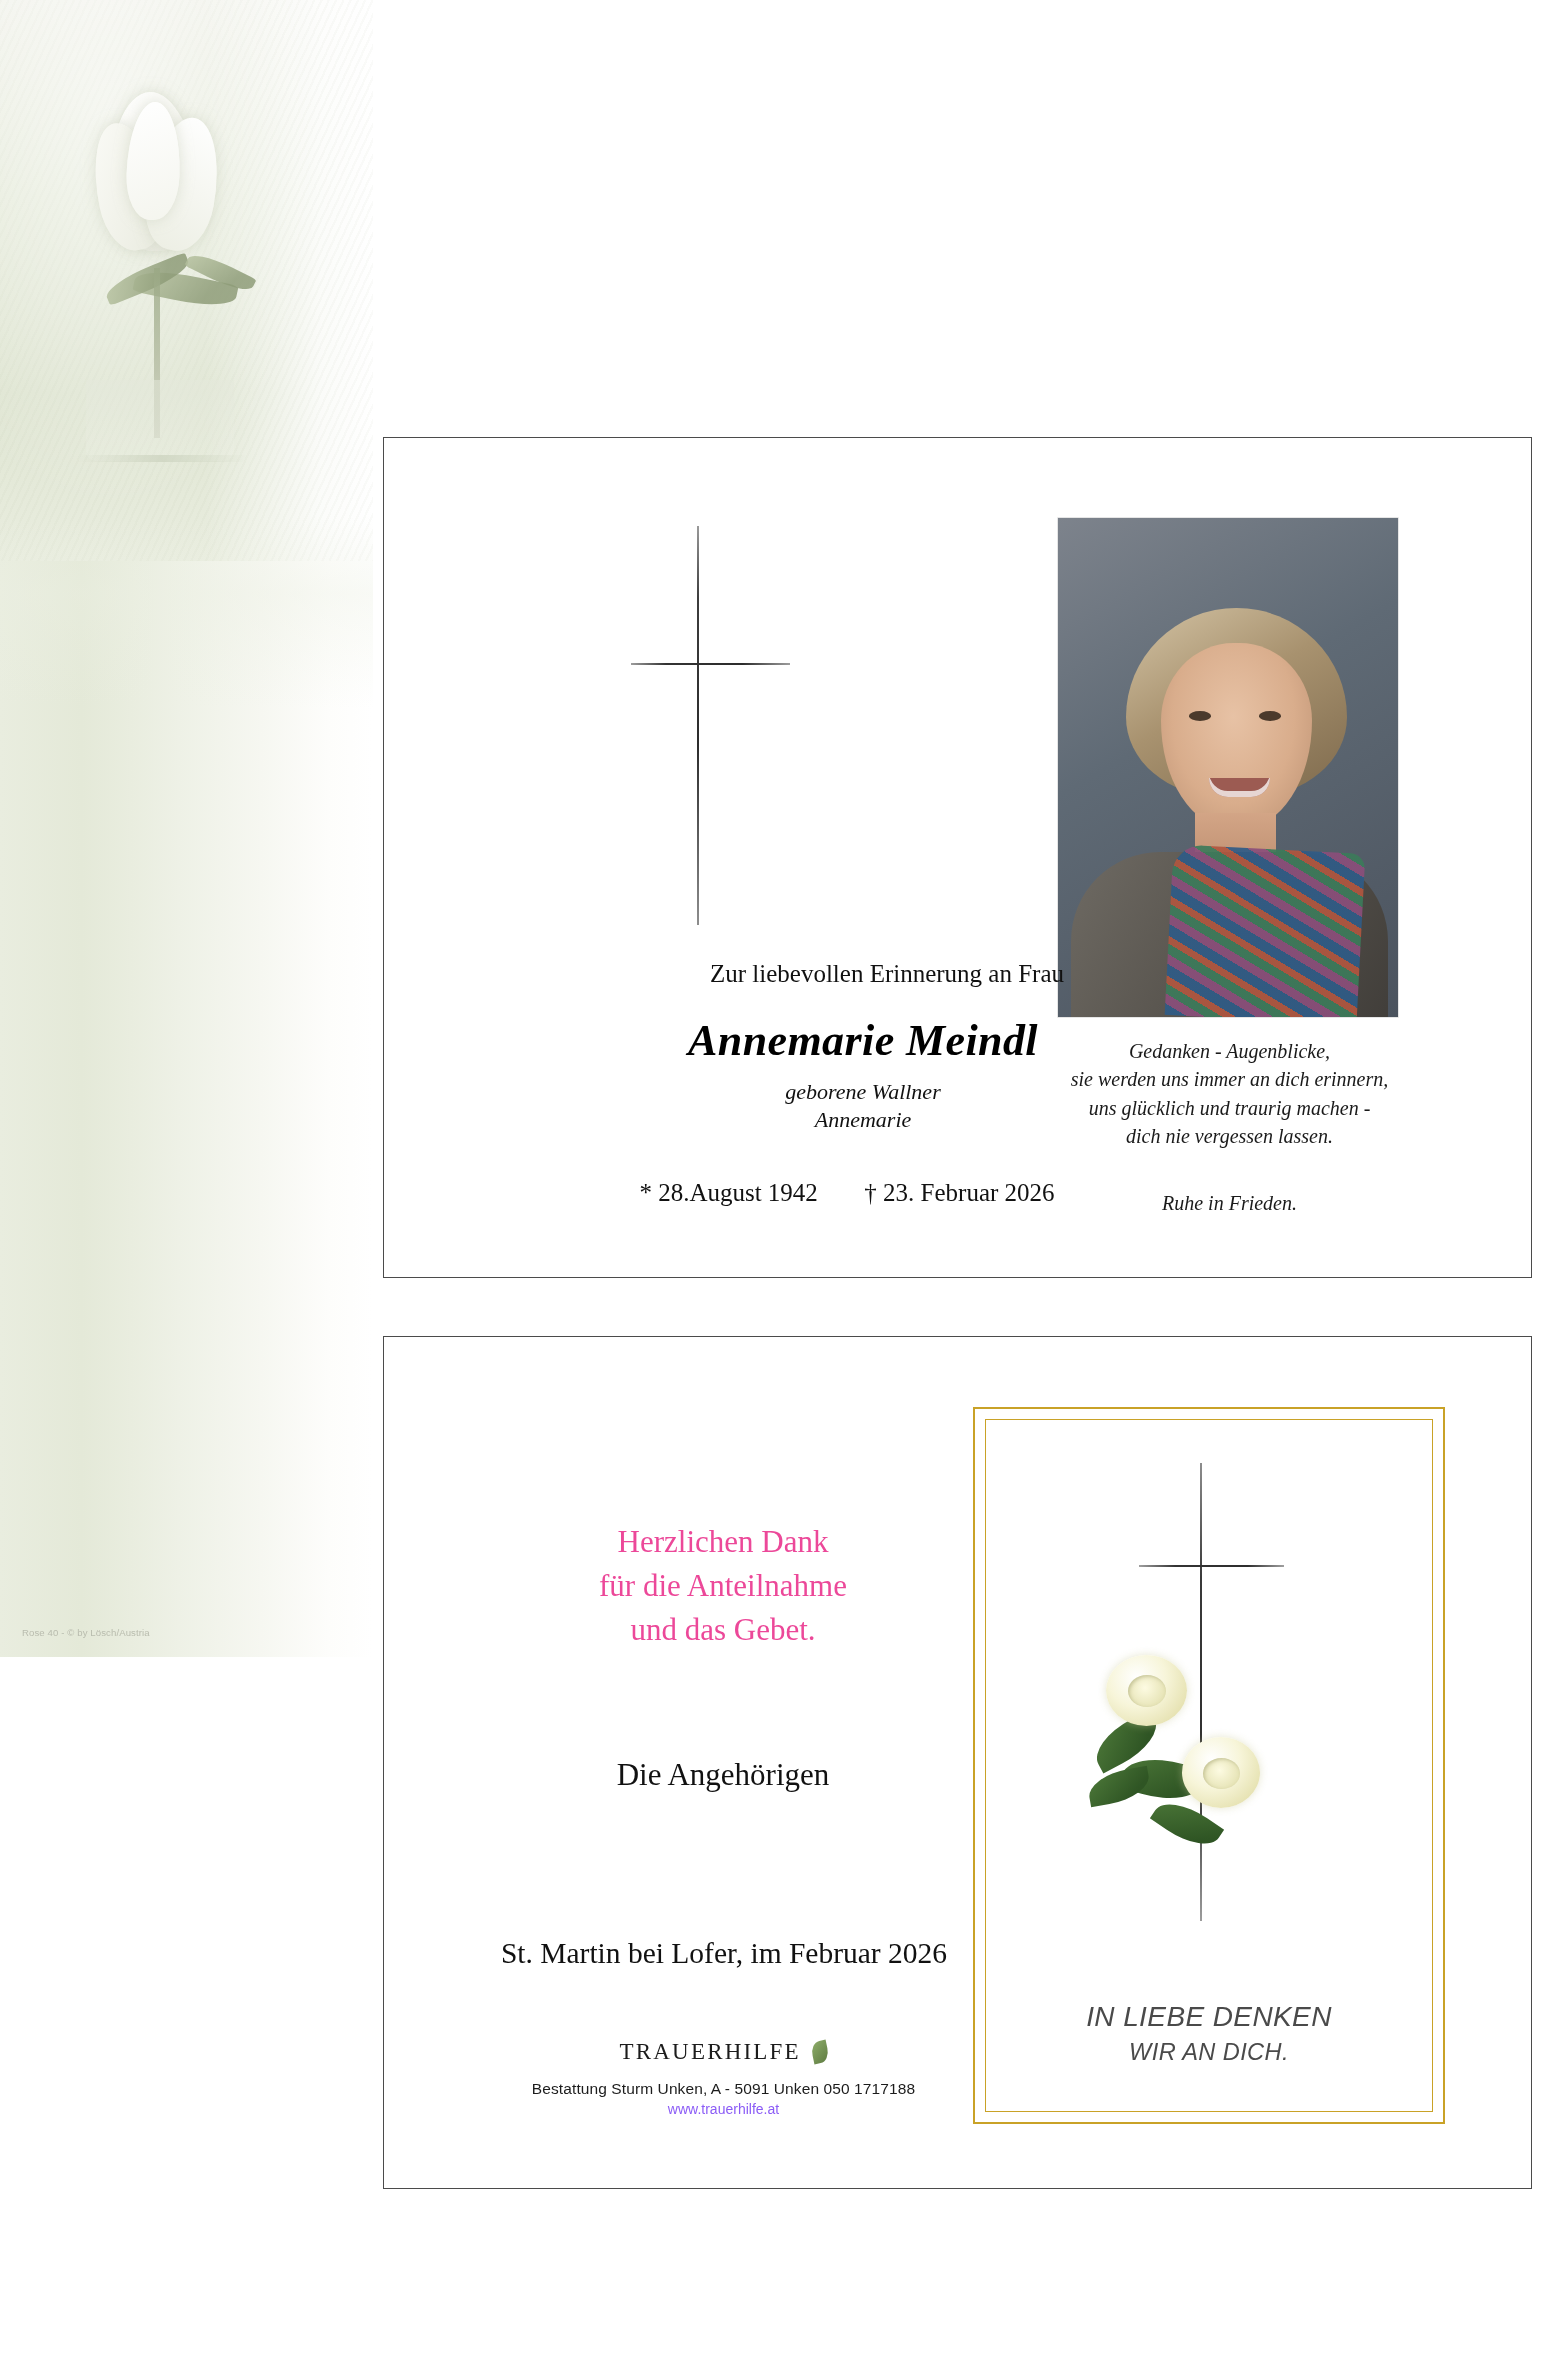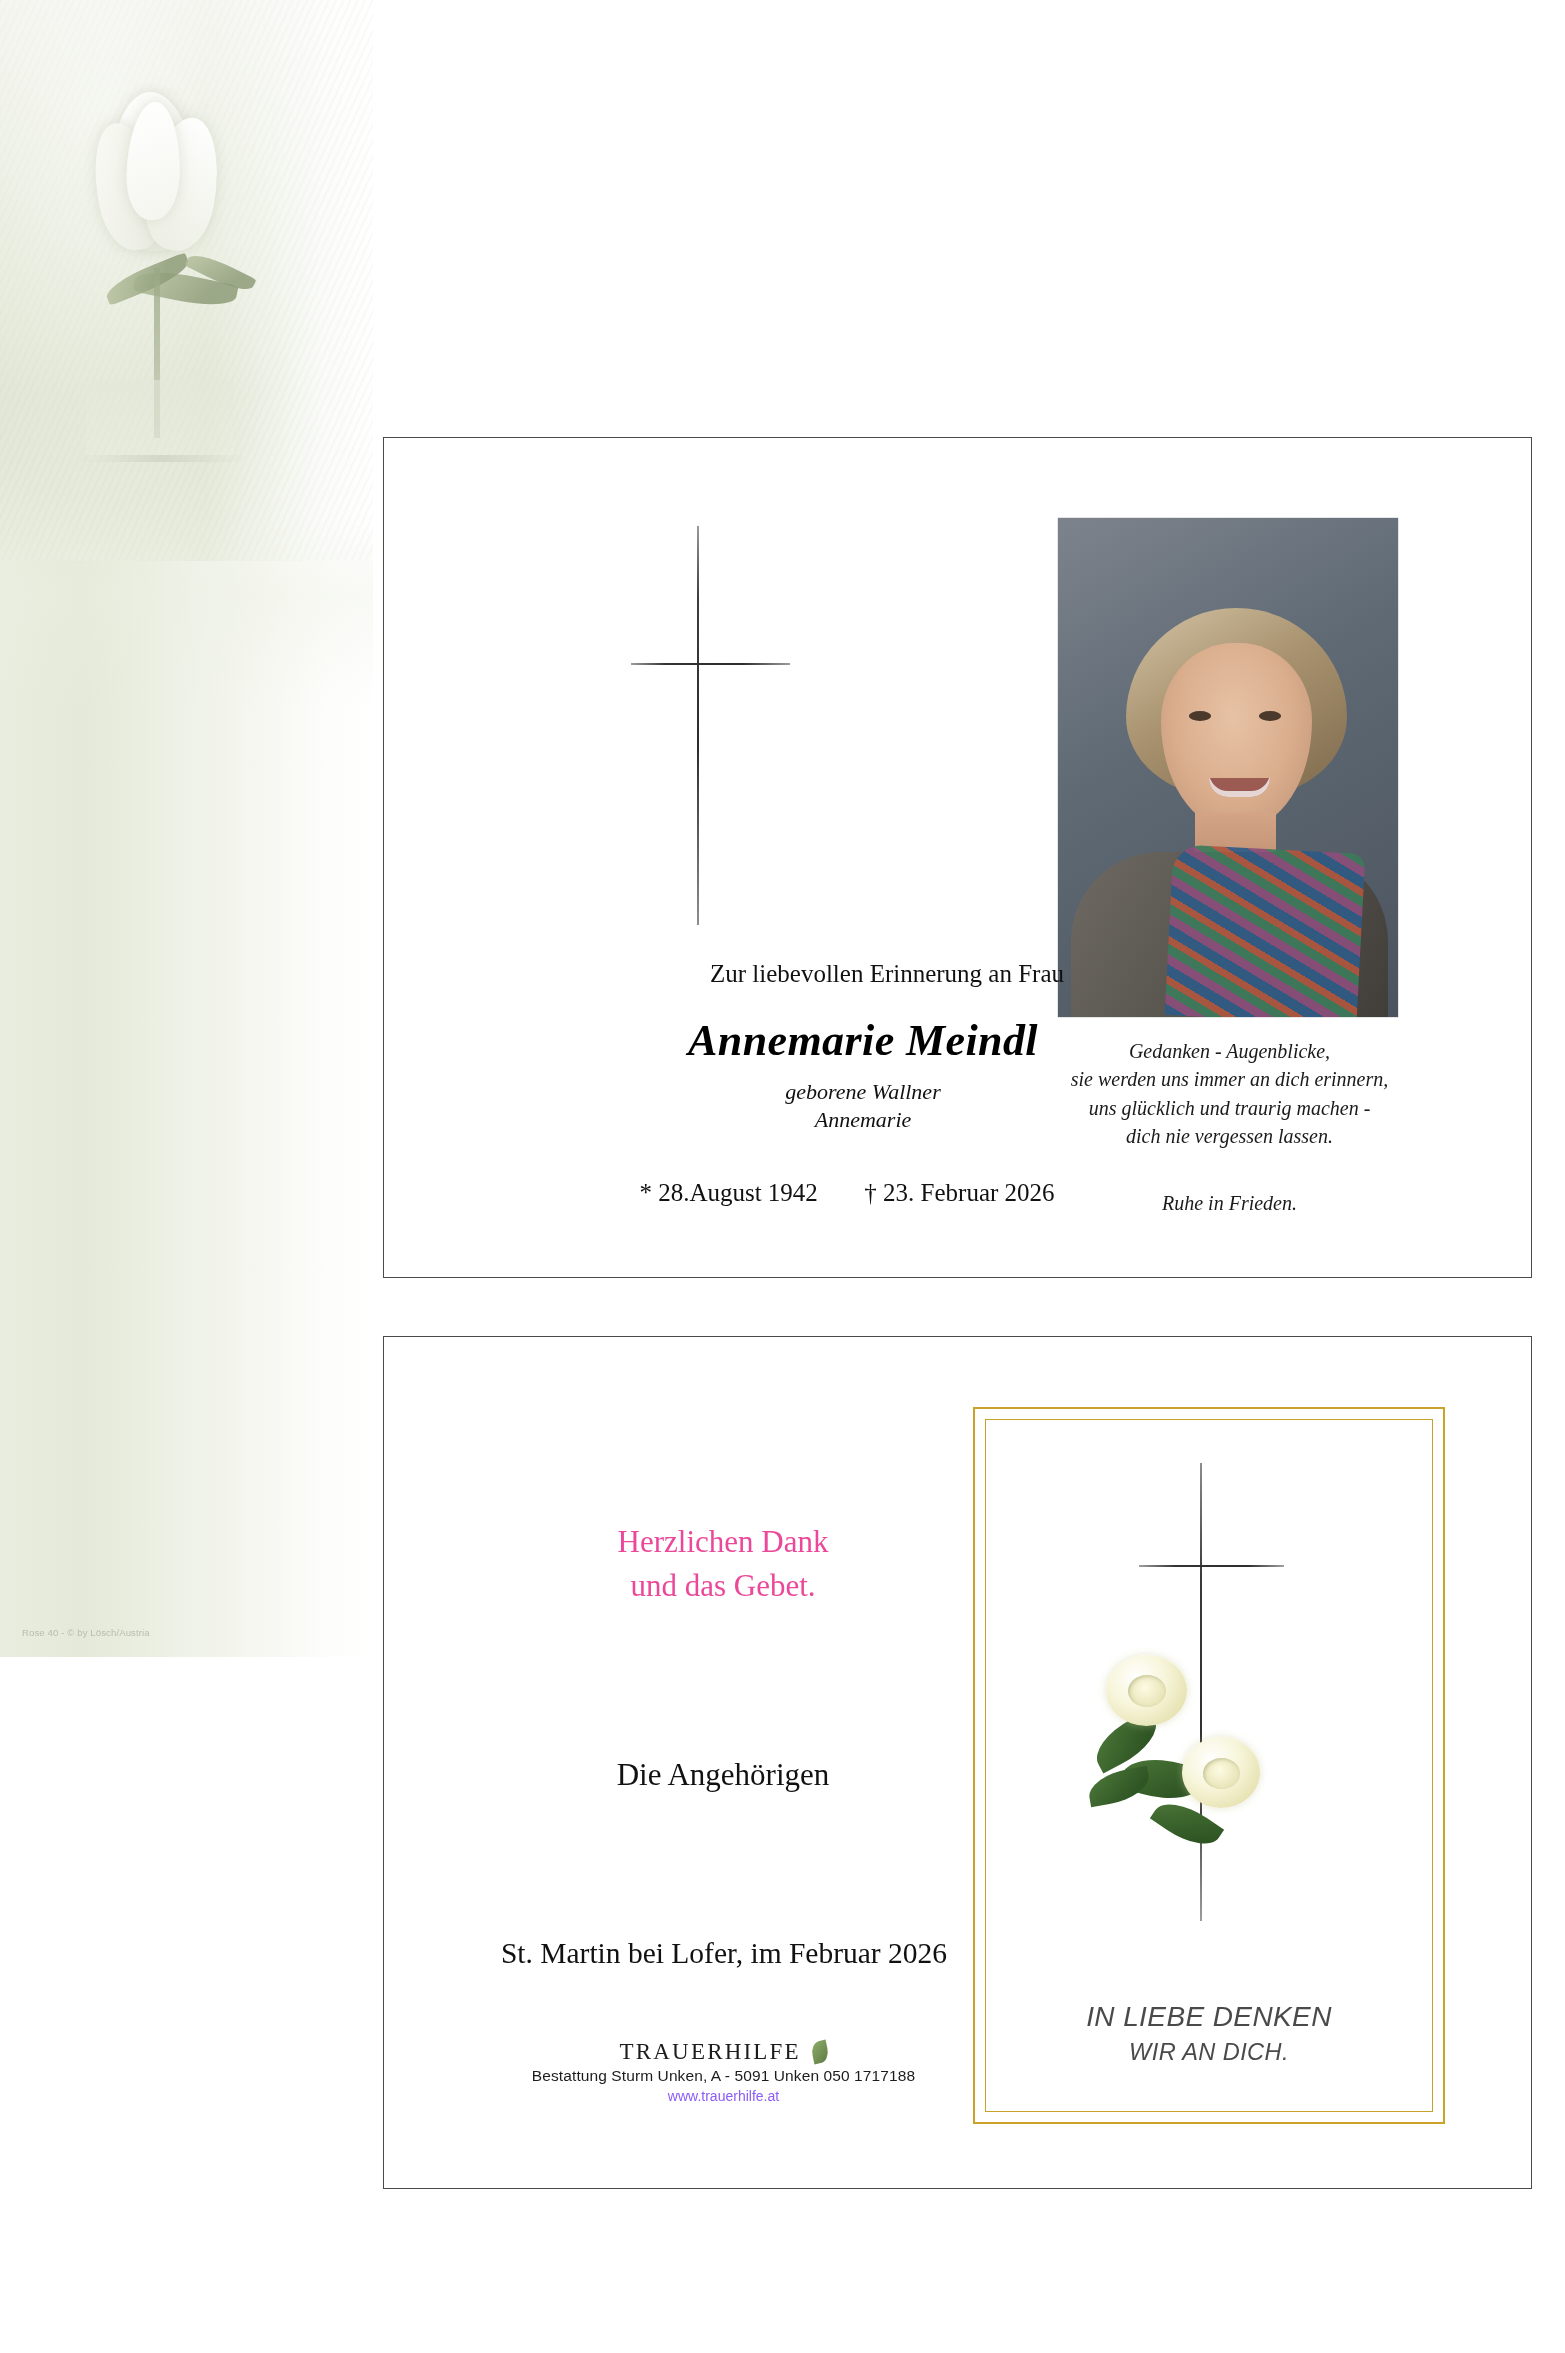--- a/index.html
+++ b/index.html
@@ -310,21 +310,21 @@
   }
   .logo-leaf {
     display: inline-block;
     width: 16px; height: 22px;
     margin-left: 7.4px;
     vertical-align: -4.4px;
     background: linear-gradient(140deg,#8fae6b 0%, #5d7a40 100%);
     border-radius: 60% 0 60% 0;
     transform: rotate(-12deg);
   }
-  .logo-line1 { font-size: 15.5px; margin-top: 2px; letter-spacing: 0.1px; }
+  .logo-line1 { font-size: 15.5px; margin-top: 15px; letter-spacing: 0.1px; }
   .logo-line2 { font-size: 14px; margin-top: 3px; color: #8b5cf6; }
 
   
   .pic-frame {
     position: absolute;
     left: 973px; top: 1407px;
     width: 472px; height: 717px;
     background: #ffffff;
     border: 2.2px solid #c9a227;
     box-sizing: border-box;
@@ -447,20 +447,21 @@
   <div>sie werden uns immer an dich erinnern,</div>
   <div>uns glücklich und traurig machen -</div>
   <div>dich nie vergessen lassen.</div>
 </div>
 <div class="verse-rip">Ruhe in Frieden.</div>
 
 <div class="card card-b"></div>
 
 <div class="thanks">
   <div>Herzlichen Dank</div>
+  <div>für die Anteilnahme</div>
   <div>und das Gebet.</div>
 </div>
 
 <div class="relatives">Die Angehörigen</div>
 <div class="place-date">St. Martin bei Lofer, im Februar 2026</div>
 
 <div class="logo-block">
   <div>
     <span class="logo-title">TRAUERHILFE</span>
     <span class="logo-leaf"></span>

